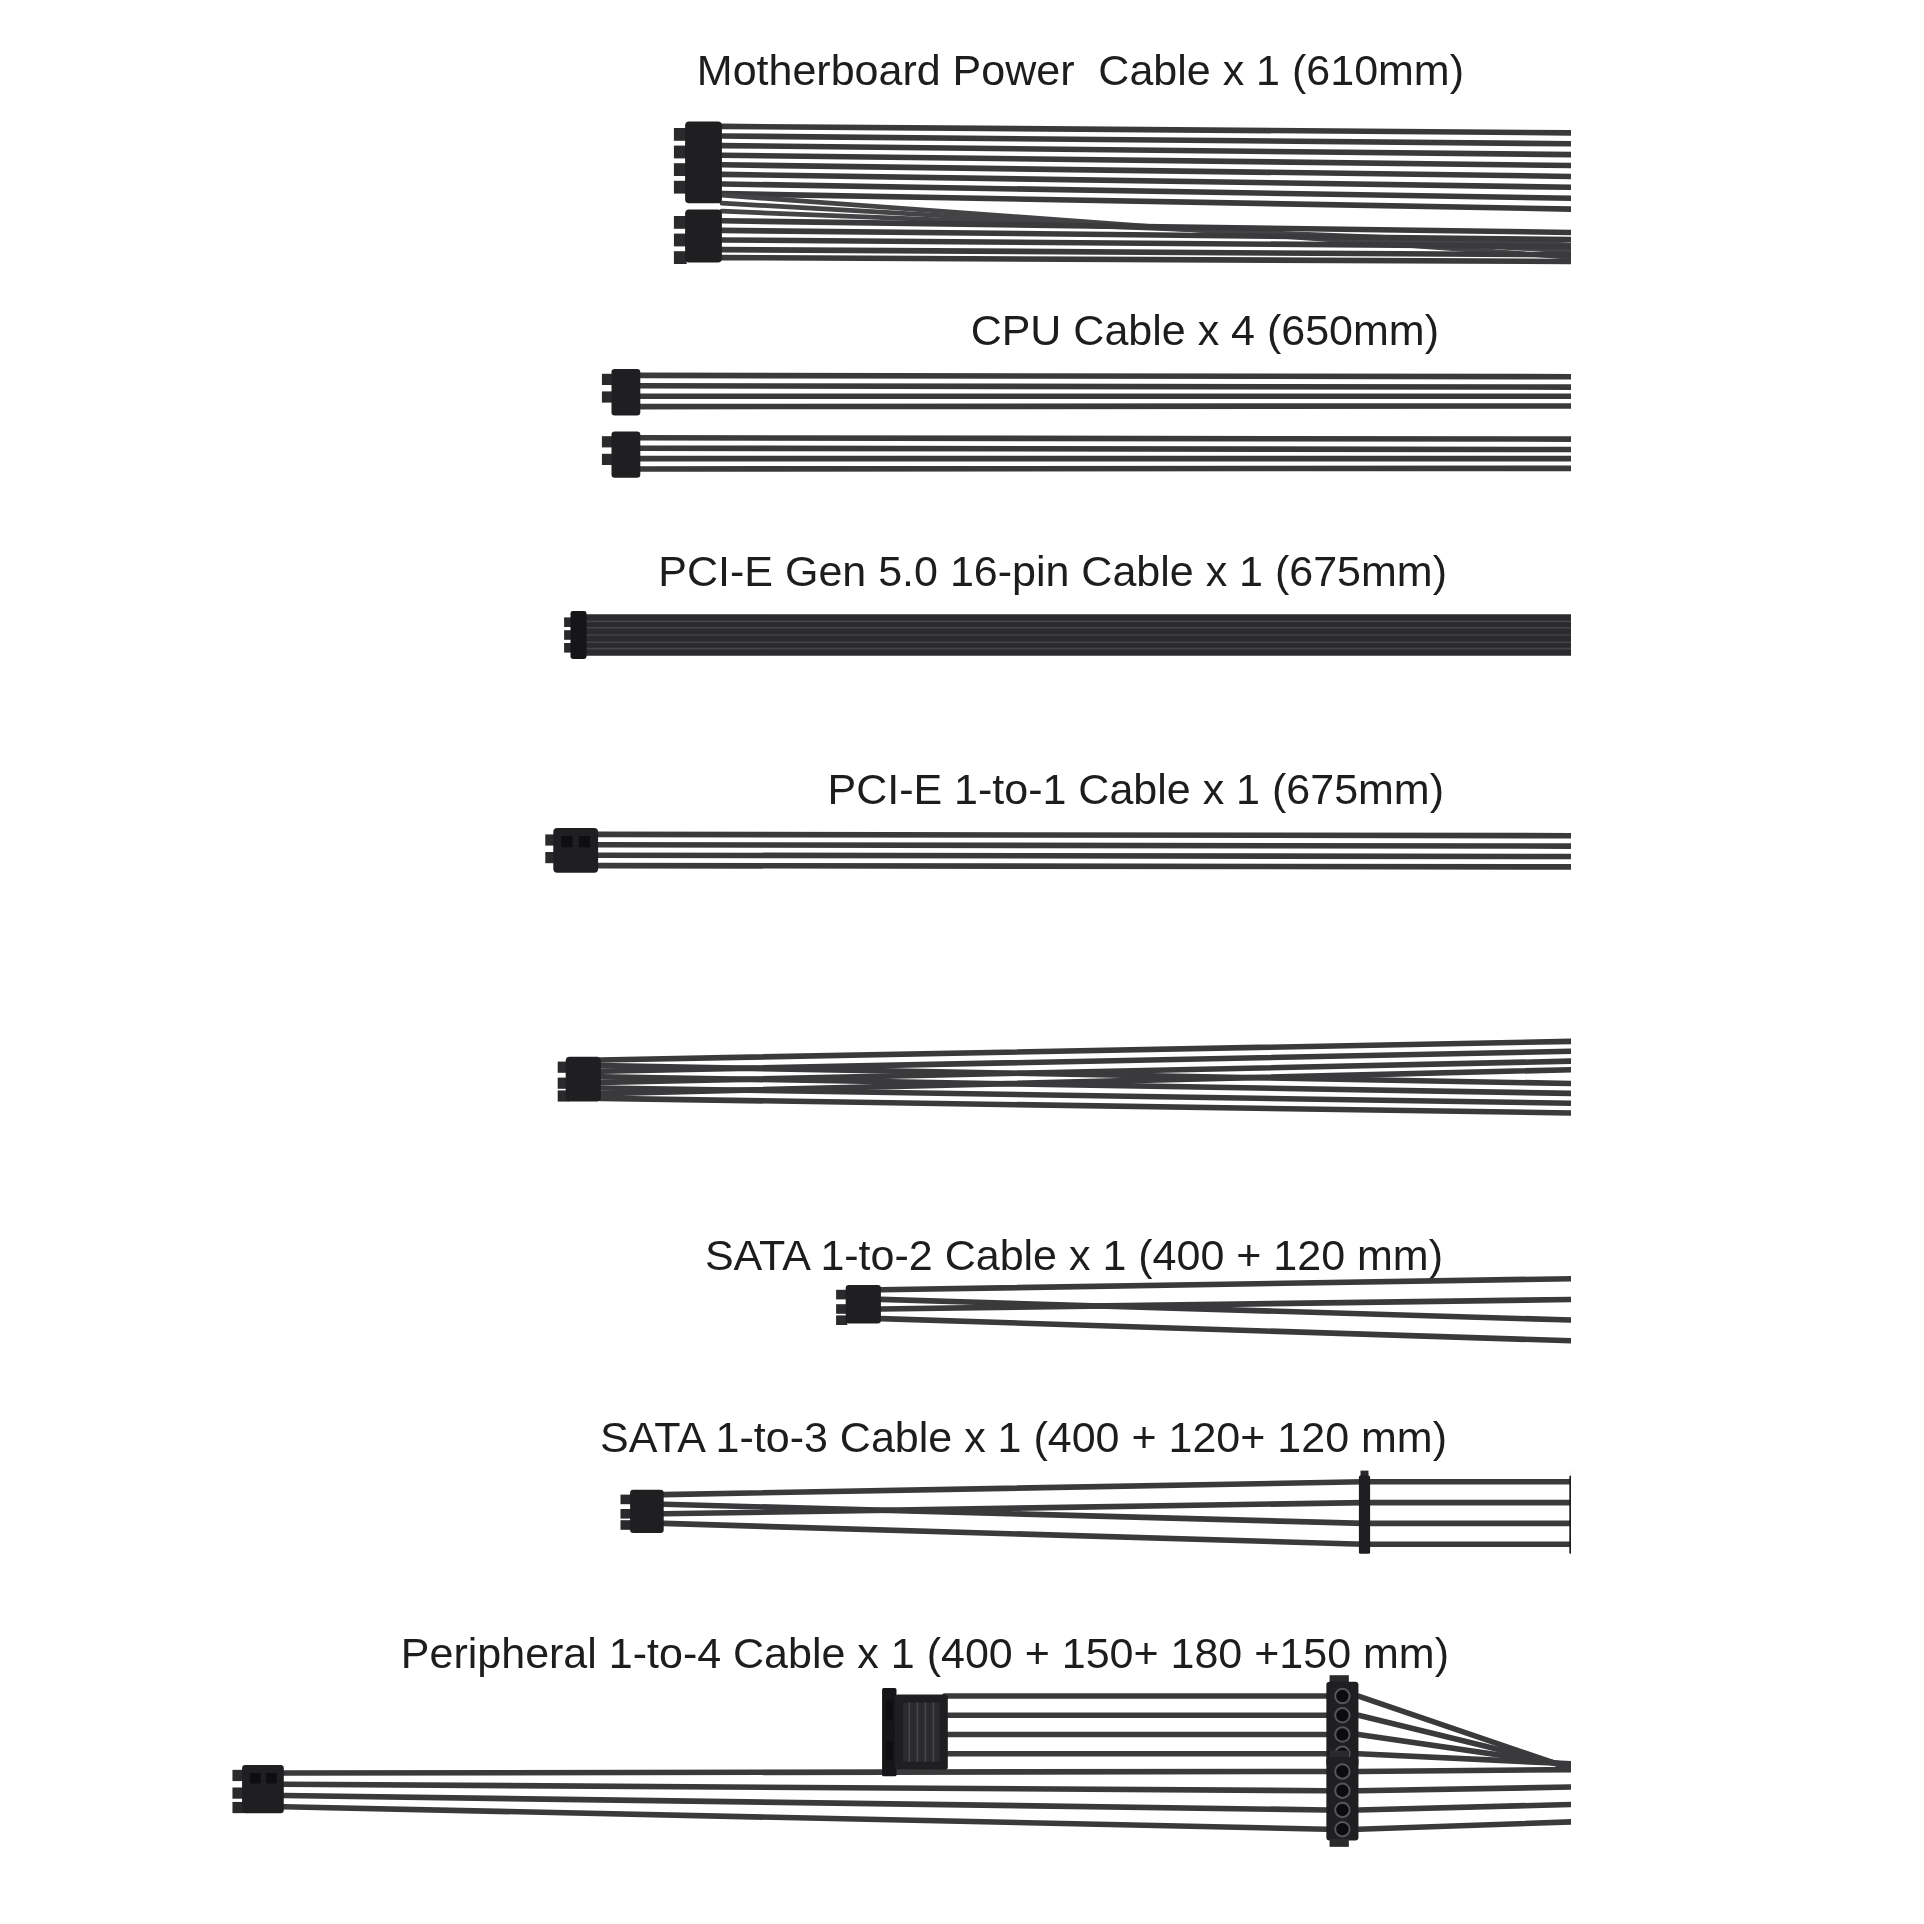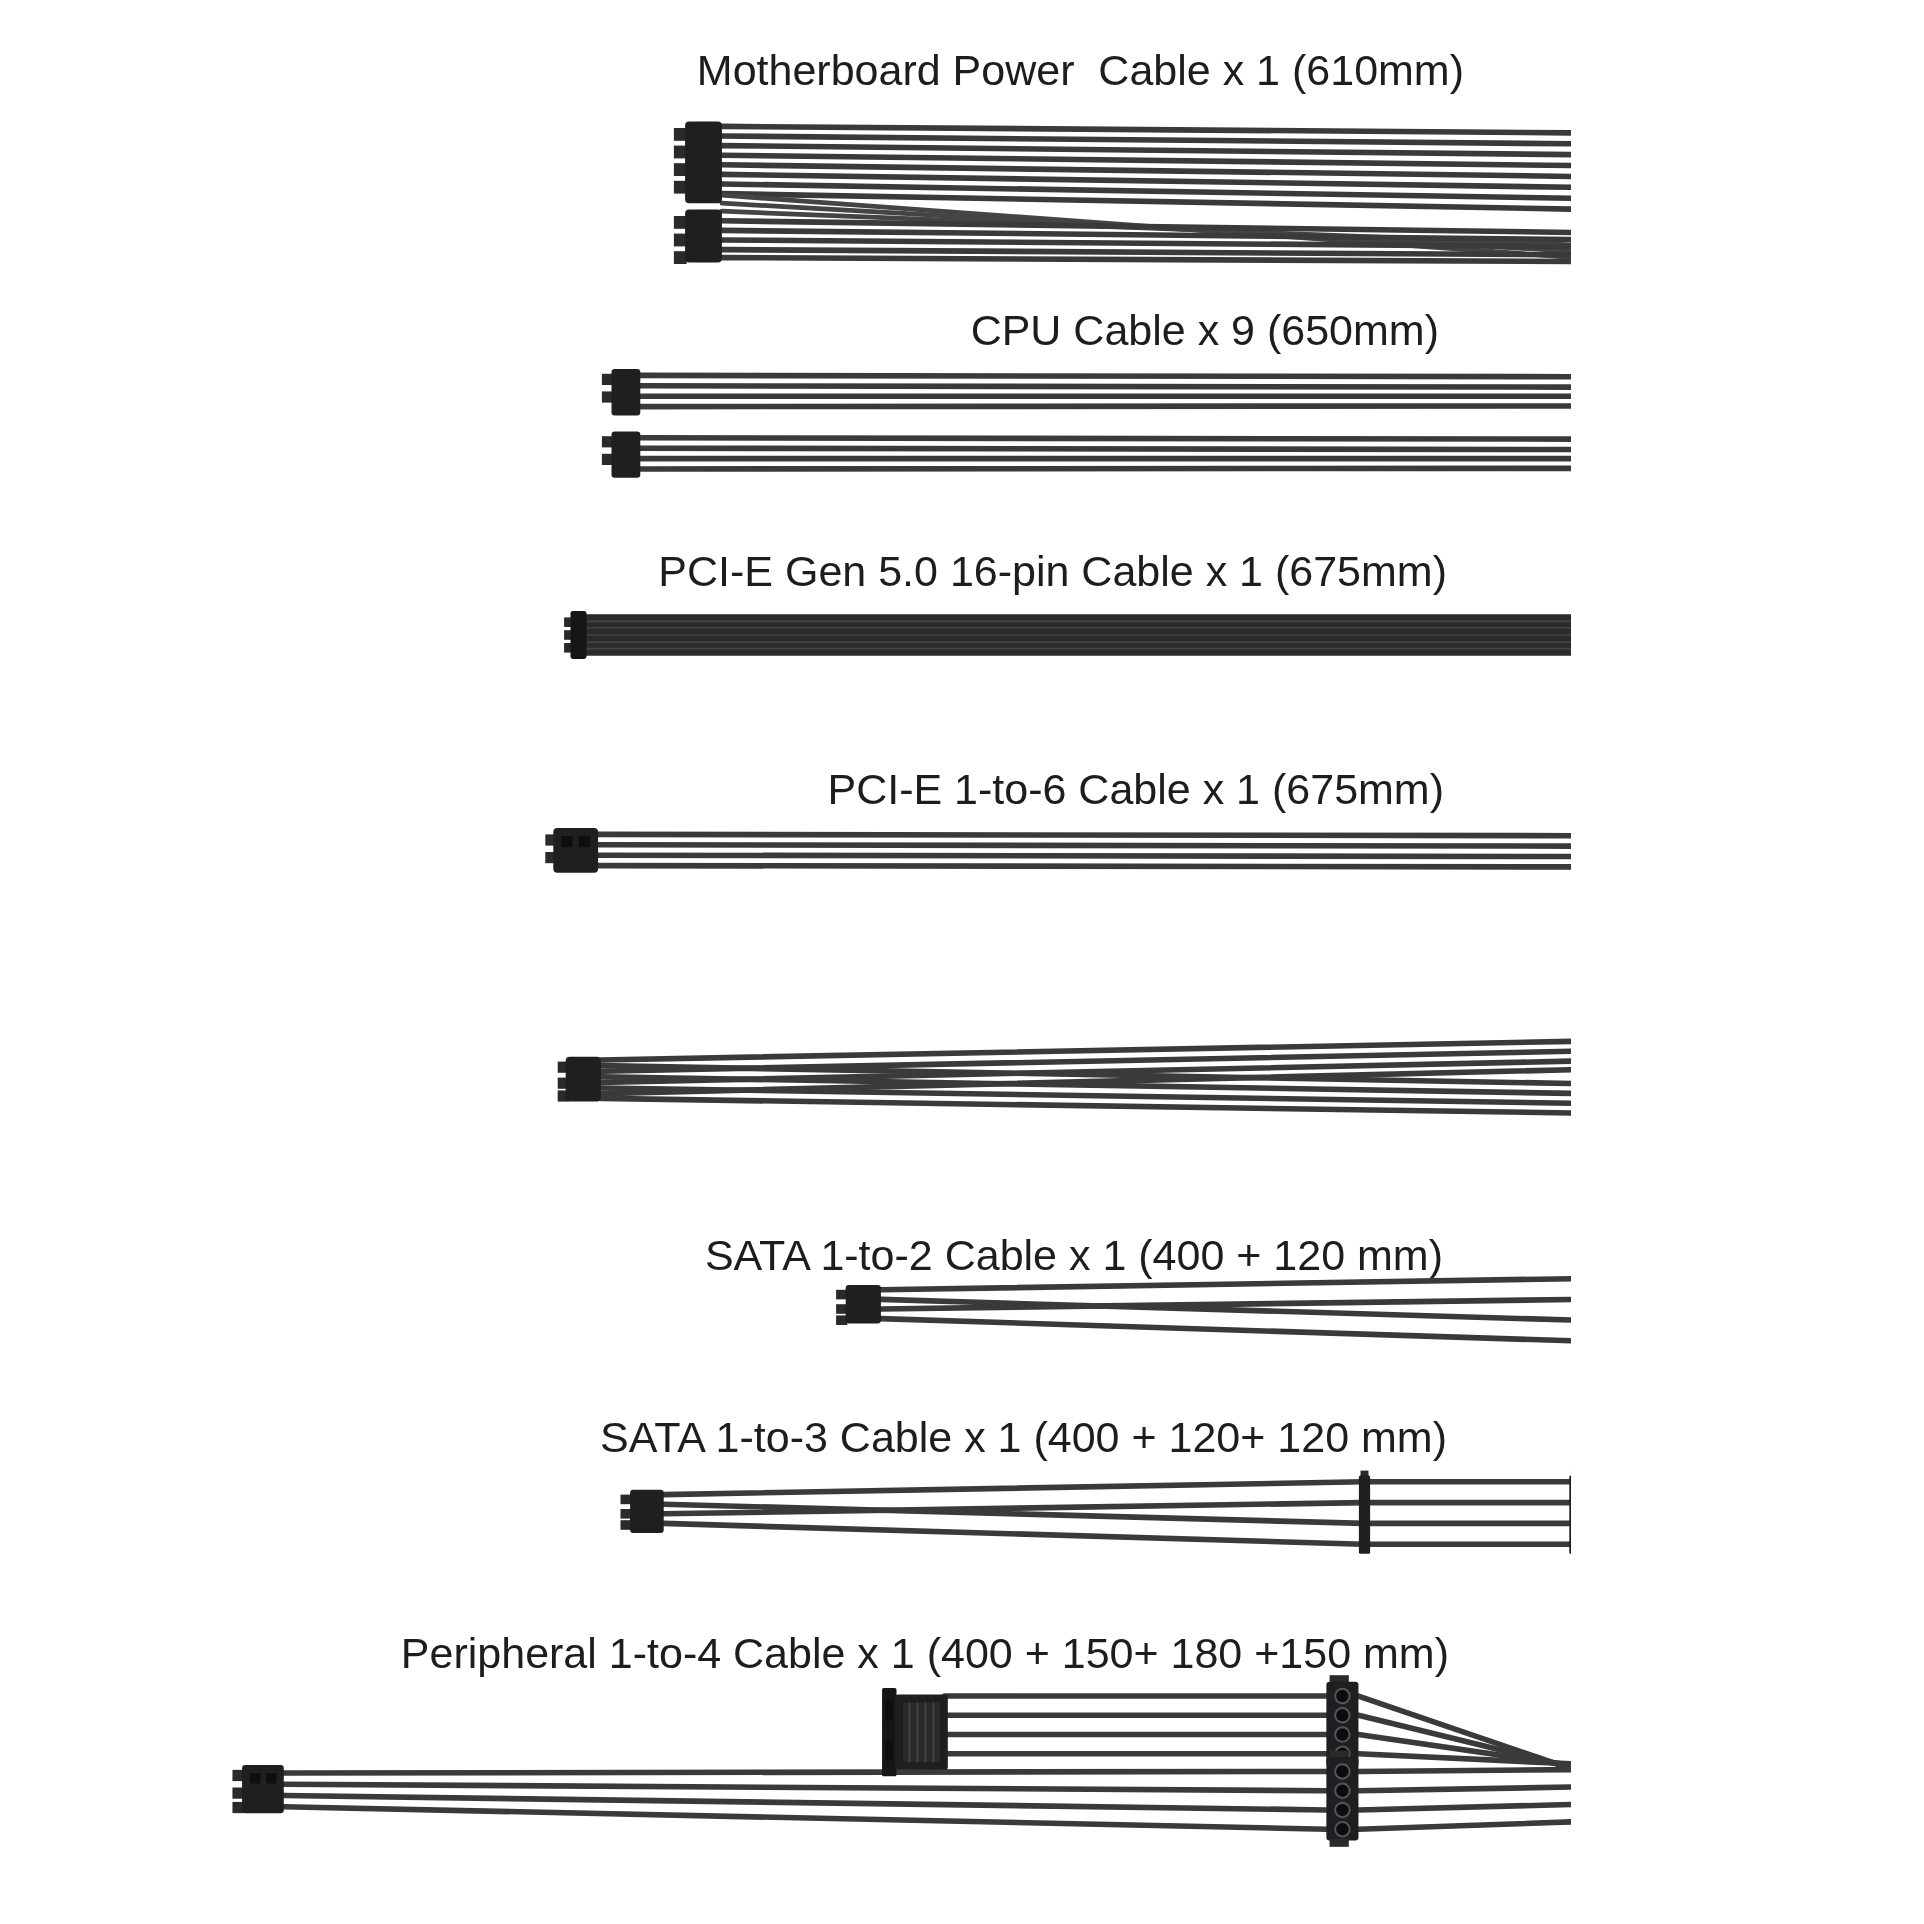--- a/index.html
+++ b/index.html
@@ -72,21 +72,21 @@
       <rect class="tooth" x="1444" y="40" width="16" height="18"></rect>
       <rect class="tooth" x="1444" y="64" width="16" height="18"></rect>
       <rect class="tooth" x="1444" y="88" width="16" height="18"></rect>
       <rect class="tooth" x="1444" y="112" width="16" height="18"></rect>
       <rect class="conn" x="1392" y="160" width="54" height="58" rx="6"></rect>
       <rect class="tooth" x="1444" y="166" width="16" height="16"></rect>
       <rect class="tooth" x="1444" y="188" width="16" height="16"></rect>
     </g>
   </svg>
 
-  <div class="cable-label" style="top:307px; right:132px;">CPU Cable x 9 (650mm)</div>
+  <div class="cable-label" style="top:307px; right:132px;">CPU Cable x 4 (650mm)</div>
   <svg class="illus" style="left:594px; top:361px;" width="1227" height="120" viewBox="0 0 1530 150">
     <g>
       <line class="wire" x1="54" y1="18" x2="1462" y2="20"></line>
       <line class="wire" x1="54" y1="31" x2="1462" y2="33"></line>
       <line class="wire" x1="54" y1="44" x2="1462" y2="44"></line>
       <line class="wire" x1="54" y1="57" x2="1462" y2="56"></line>
       <g>
         <rect class="tooth" x="8" y="16" width="14" height="14"></rect>
         <rect class="tooth" x="8" y="38" width="14" height="14"></rect>
         <rect class="conn" x="20" y="10" width="36" height="58" rx="4"></rect>
@@ -134,21 +134,21 @@
       <rect class="conn-dark" x="10" y="10" width="20" height="60" rx="3"></rect>
     </g>
     <g>
       <rect class="conn-dark" x="1530" y="10" width="20" height="60" rx="3"></rect>
       <rect class="tooth" x="1548" y="18" width="10" height="12"></rect>
       <rect class="tooth" x="1548" y="34" width="10" height="12"></rect>
       <rect class="tooth" x="1548" y="50" width="10" height="12"></rect>
     </g>
   </svg>
 
-  <div class="cable-label" style="top:766px; right:127px;">PCI-E 1-to-6 Cable x 1 (675mm)</div>
+  <div class="cable-label" style="top:766px; right:127px;">PCI-E 1-to-1 Cable x 1 (675mm)</div>
   <svg class="illus" style="left:539px; top:812px;" width="1291" height="72" viewBox="0 0 1610 90">
     <g>
       <line class="wire" x1="72" y1="28" x2="1544" y2="30"></line>
       <line class="wire" x1="72" y1="41" x2="1544" y2="43"></line>
       <line class="wire" x1="72" y1="54" x2="1544" y2="56"></line>
       <line class="wire" x1="72" y1="67" x2="1544" y2="69"></line>
     </g>
     <g>
       <rect class="tooth" x="6" y="28" width="14" height="14"></rect>
       <rect class="tooth" x="6" y="50" width="14" height="14"></rect>

